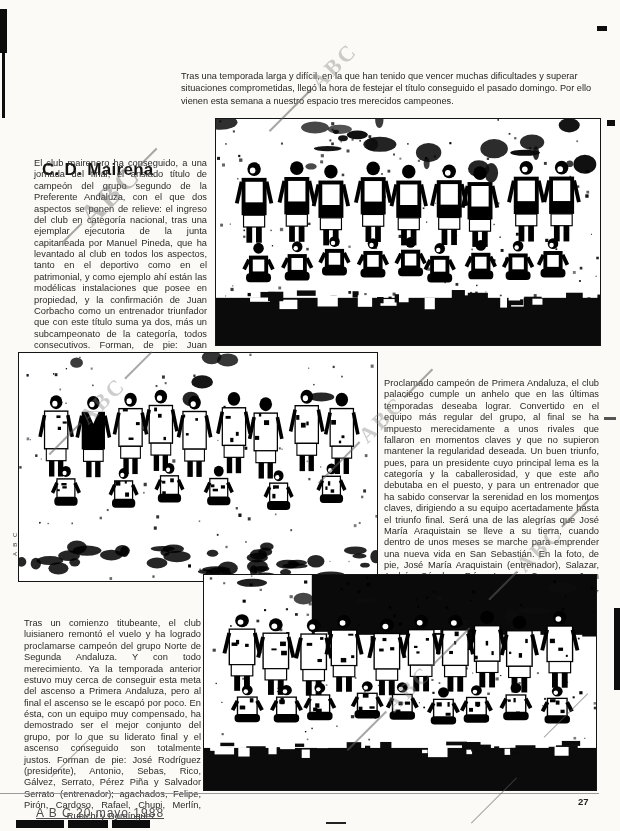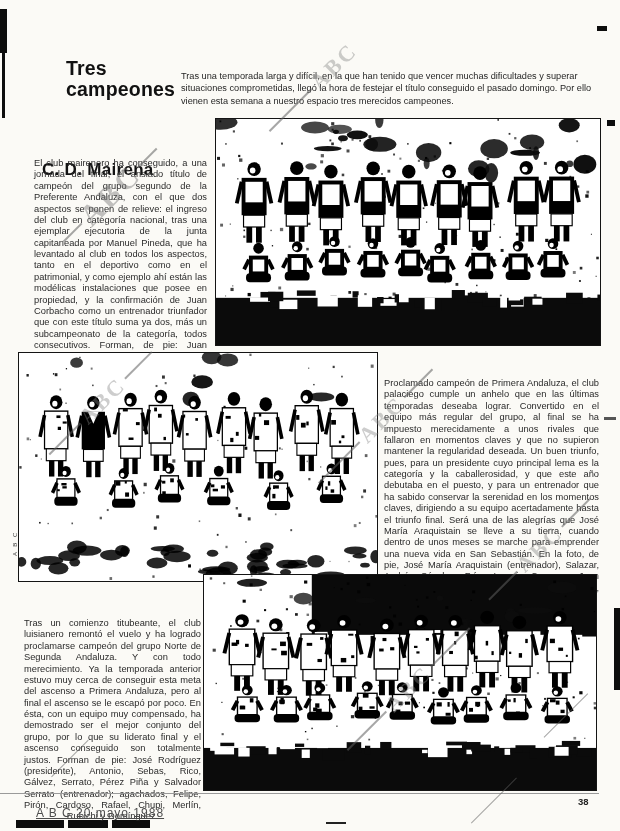--- a/index.html
+++ b/index.html
@@ -55,21 +55,20 @@
   <div class="abs bar" style="left:597px;top:26px;width:10px;height:5px;"></div>
   <div class="abs bar" style="left:607px;top:120px;width:8px;height:6px;"></div>
   <div class="abs" style="left:604px;top:417px;width:12px;height:3px;background:#555;"></div>
   <div class="abs bar" style="left:614px;top:608px;width:6px;height:82px;"></div>
   <div class="abs bar" style="left:16px;top:820px;width:48px;height:8px;"></div>
   <div class="abs bar" style="left:68px;top:820px;width:40px;height:8px;"></div>
   <div class="abs bar" style="left:112px;top:820px;width:38px;height:8px;"></div>
   <div class="abs" style="left:326px;top:822px;width:20px;height:2px;background:#222;"></div>
 
 
-  <div class="abs page-title">Tres campeones</div>
   <div class="abs intro">Tras una temporada larga y difícil, en la que han tenido que vencer muchas dificultades y superar situaciones comprometidas, llegó la hora de festejar el título conseguido el pasado domingo. Por ello vienen esta semana a nuestro espacio tres merecidos campeones.</div>
 
   <div class="abs art-heading" style="left:42px;top:136px;">C. D. Mairena</div>
   <div class="abs art-body" style="left:34px;top:158px;width:173px;">El club mairenero ha conseguido, a una jornada del final, el ansiado título de campeón del grupo segundo de la Preferente Andaluza, con el que dos aspectos se ponen de relieve: el ingreso del club en categoría nacional, tras una ejemplar ejecutoria de la junta capitaneada por Manuel Pineda, que ha levantado al club en todos los aspectos, tanto en el deportivo como en el patrimonial, y como ejemplo ahí están las modélicas instalaciones que posee en propiedad, y la confirmación de Juan Corbacho como un entrenador triunfador que con este título suma ya dos, más un subcampeonato de la categoría, todos consecutivos. Forman, de pie: Juan Corbacho (entrenador), Sebastián, Peñafuerte, Díaz, Joserito, Sánchez, Coro, Joaquín y Camacho; agachados, Lerín (masajista), Irala, Corrales, Lolino, García, Luque, Rubio y Jurado.</div>
   <div class="abs photo" style="left:215px;top:118px;width:386px;height:228px;">
     <svg viewBox="0 0 400 230" preserveAspectRatio="none">
         <rect width="400" height="230" fill="#fff"></rect>
         <ellipse cx="4.681901261210442" cy="3.4077041666023433" rx="17.65361449168995" ry="7.592229645699263" fill="#0d0d0d" opacity="0.86"></ellipse>
         <ellipse cx="162.2086752206087" cy="25.64279478858225" rx="6.59887778875418" ry="6.4266048315912485" fill="#0d0d0d" opacity="0.92"></ellipse>
         <ellipse cx="103.12622440978885" cy="8.5771600168664" rx="14.461348298471421" ry="6.147220365703106" fill="#0d0d0d" opacity="0.76"></ellipse>
@@ -1120,21 +1119,21 @@
         <rect x="179.78252973407507" y="178.60521897720173" width="11.460615446791053" height="7.960009084548801" fill="#0b0b0b"></rect>
         <rect x="65.80713083967566" y="182.96492893062532" width="8.273237195331603" height="8.78112370474264" fill="#fff"></rect>
         <rect x="34.993437863886356" y="184.8528426401317" width="11.576669178437442" height="9.346939967013896" fill="#fff"></rect>
         <rect x="16.65862025693059" y="179.41934136720374" width="14.211309174541384" height="3.6358935367316008" fill="#0b0b0b"></rect>
         <rect x="222.49490218237042" y="186.98855540994555" width="5.639635235071182" height="3.5809736328665167" fill="#fff"></rect>
       </svg>
   </div>
 
   <div class="abs hairline"></div>
   <div class="abs footer-left">A B C   20 mayo 1988</div>
-  <div class="abs page-number">38</div>
+  <div class="abs page-number">27</div>
 
   <div class="wm" style="left:44px;top:180px;">
     <span class="line" style="width:26px"></span>
     <span class="txt">ABC</span>
     <span class="line" style="width:26px"></span>
   </div>
   <div class="wm small" style="left:252px;top:78px;">
     <span class="line" style="width:60px"></span>
     <span class="txt">ABC</span>
   </div>

